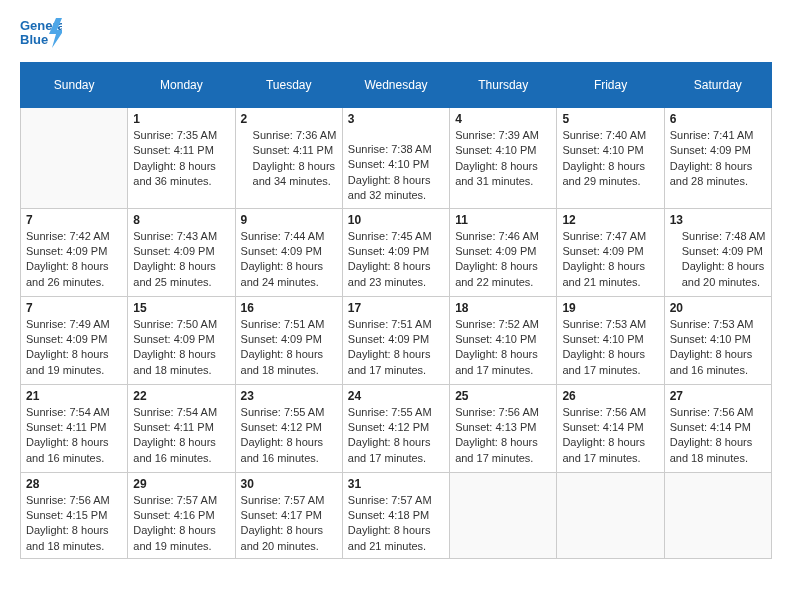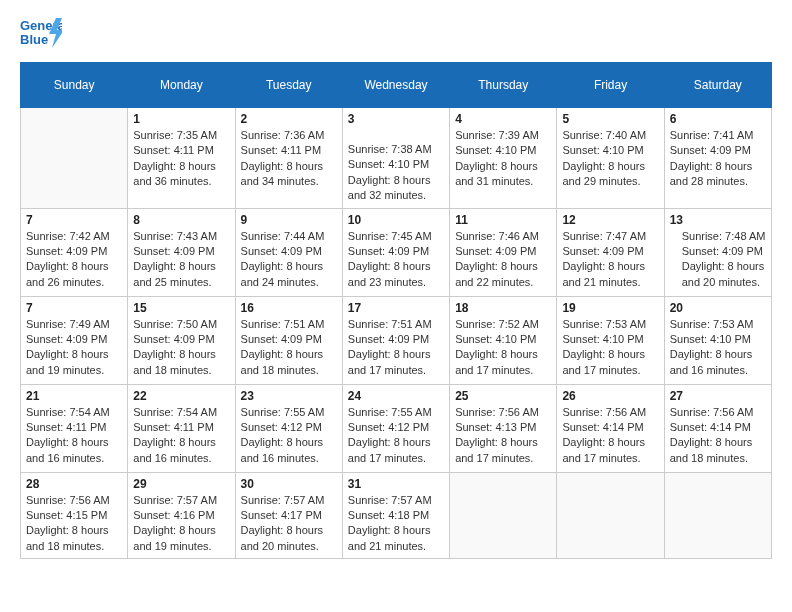--- a/index.html
+++ b/index.html
@@ -120,21 +120,21 @@
           <td class="empty"></td>
           <td>
             <span class="day-num">1</span>
             <div class="day-info" style="white-space: pre-line;">Sunrise: 7:35 AM
 Sunset: 4:11 PM
 Daylight: 8 hours
 and 36 minutes.</div>
           </td>
           <td>
             <span class="day-num">2</span>
-            <div class="day-info" style="white-space: pre-line;">Sunrise: 7:36 AM
+            <div class="day-info" style="white-space: pre-line; margin-left: 12px;">Sunrise: 7:36 AM
 Sunset: 4:11 PM
 Daylight: 8 hours
 and 34 minutes.</div>
           </td>
           <td>
             <span class="day-num">3</span>
             <div class="day-info" style="white-space: pre-line; margin-top: 16px;">Sunrise: 7:38 AM
 Sunset: 4:10 PM
 Daylight: 8 hours
 and 32 minutes.</div>

